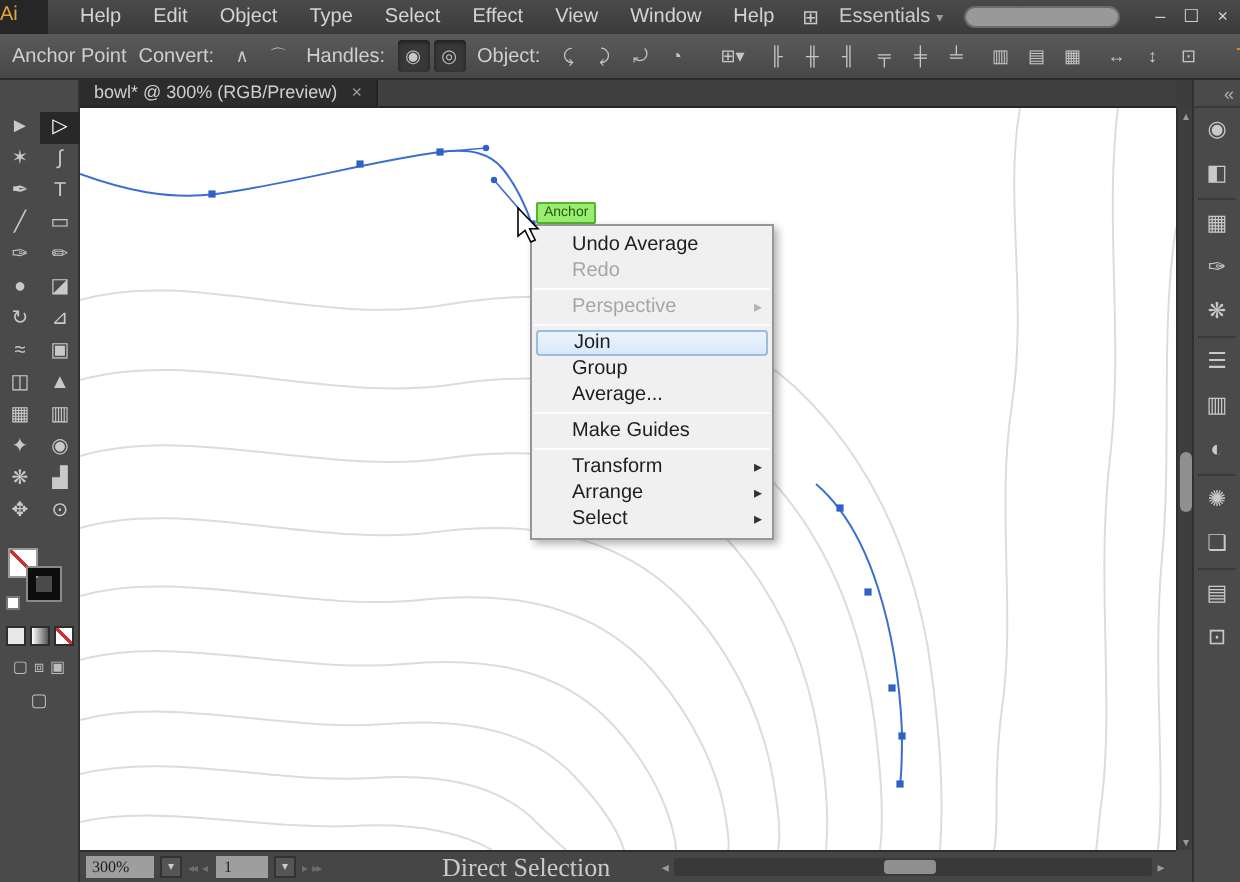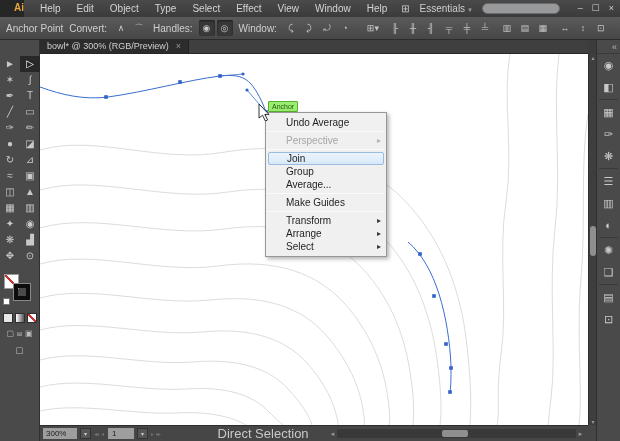--- a/index.html
+++ b/index.html
@@ -2,22 +2,22 @@
 <html><head>
 <meta charset="utf-8">
 <style>
   * { box-sizing: border-box; margin: 0; padding: 0; }
   html,body { width:620px; height:441px; overflow:hidden; }
   body { position:relative; background:#3c3c3c; font-family:"Liberation Sans", sans-serif; }
 
   
   .titlebar { position:absolute; left:0; top:0; width:620px; height:17px;
     background:linear-gradient(#4a4a4a,#3b3b3b); display:flex; align-items:center; }
-  .ai-logo { width:24px; height:19px; background:#262626; color:#e8a33d; font-weight:bold;
-    font-size:10px; text-align:right; line-height:17px; }
+  .ai-logo { width:24px; height:19px; background:#262626; color:#e8a33d; font-weight:normal;
+    font-size:10px; text-align:left; line-height:17px; }
   .menubar-items { display:flex; align-items:center; margin-left:8px; }
   .mitem { color:#d4d4d4; font-size:10px; padding:0 8px; line-height:17px; cursor:default; }
   .tb-right { margin-left:auto; display:flex; align-items:center; gap:10px; padding-right:6px; }
   .appgrid { color:#c9c9c9; font-size:10px; }
   .workspace { color:#cdcdcd; font-size:10px; }
   .ws-arrow { color:#9a9a9a; font-size:7px; margin-left:3px; }
   .searchpill { width:78px; height:11px; background:#98999b; border:1px solid #6b6b6b; border-radius:6px; }
   .winctl { display:flex; gap:9px; margin-left:8px; }
   .winbtn { color:#cfcfcf; font-size:9px; line-height:17px; }
 
@@ -91,21 +91,21 @@
   .dock { position:absolute; left:596px; top:40px; width:24px; height:401px; background:#4a4a4a;
     border-left:1px solid #303030; }
   .dock-header { height:14px; color:#b5b5b5; font-size:9px; text-align:right; padding-right:3px;
     line-height:14px; border-bottom:1px solid #3a3a3a; }
   .dock-icon { height:22px; color:#c9c9c9; font-size:11px; line-height:22px; text-align:center; }
   .dock-sep { height:1px; background:#3a3a3a; margin:1px 2px; }
 
   
   .statusbar { position:absolute; left:40px; top:425px; width:548px; height:16px; background:#464646;
     border-top:1px solid #2d2d2d; display:flex; align-items:center; padding:0 3px; gap:3px;
-    font-size:9px; color:#c9c9c9; }
+    font-size:9px; color:#c9c9c9;font-family:Liberation Serif, serif; }
   .sb-zoombox { width:34px; height:11px; background:#9e9e9e; color:#1e1e1e; font-size:8px;
     line-height:11px; padding-left:3px; }
   .sb-dd { width:11px; height:11px; background:#555; border:1px solid #333; color:#c9c9c9;
     font-size:6px; text-align:center; line-height:10px; }
   .sb-nav { color:#6f6f6f; font-size:6px; letter-spacing:-1px; }
   .sb-abox { width:26px; height:11px; background:#9e9e9e; color:#1e1e1e; font-size:8px;
     line-height:11px; padding-left:4px; margin-left:2px; }
   .sb-status { margin-left:44px; width:112px; text-align:center; font-size:13px; color:#c9c9c9; white-space:nowrap; }
   .hscroll { flex:1; display:flex; align-items:center; height:12px; margin-left:6px; }
   .hs-arrow { width:9px; color:#9a9a9a; font-size:7px; text-align:center; }
@@ -146,21 +146,21 @@
       <div class="cb-label">Convert:</div>
       <div class="cb-icons">
         <div class="cb-btn">∧</div>
         <div class="cb-btn">⌒</div>
       </div>
       <div class="cb-label">Handles:</div>
       <div class="cb-icons">
         <div class="cb-btn pressed">◉</div>
         <div class="cb-btn pressed">◎</div>
       </div>
-      <div class="cb-label">Window:</div>
+      <div class="cb-label">Object:</div>
       <div class="cb-icons">
         <div class="cb-btn">⤹</div>
         <div class="cb-btn">⤸</div>
         <div class="cb-btn">⤾</div>
         <div class="cb-btn">◔</div>
       </div>
       <div class="cb-sep"></div>
       <div class="cb-icons">
         <div class="cb-btn">⊞▾</div>
       </div>
@@ -272,20 +272,23 @@
     </svg>
   <div class="anchor-label" style="left: 228px; top: 47px; background: rgb(155, 237, 114); border: 1px solid rgb(87, 179, 46); color: rgb(29, 92, 10);">Anchor</div>
   <svg class="cursor-svg" width="548" height="371" viewBox="0 0 548 371">
     <polygon fill="#ffffff" stroke="#000000" stroke-width="0.8" points="219,50 219,64 222.5,61.2 225.4,67 227.6,66 224.8,60.4 229,60.4"></polygon>
   </svg>
 
   <div class="ctxmenu">
       <div class="cm-item">
         <div class="cm-label">Undo Average</div>
       </div>
+      <div class="cm-item disabled">
+        <div class="cm-label">Redo</div>
+      </div>
       <div class="cm-sep"></div>
       <div class="cm-item disabled">
         <div class="cm-label">Perspective</div>
         <div class="cm-sub">▸</div>
       </div>
       <div class="cm-sep"></div>
       <div class="cm-item hl">
         <div class="cm-label">Join</div>
       </div>
       <div class="cm-item">

